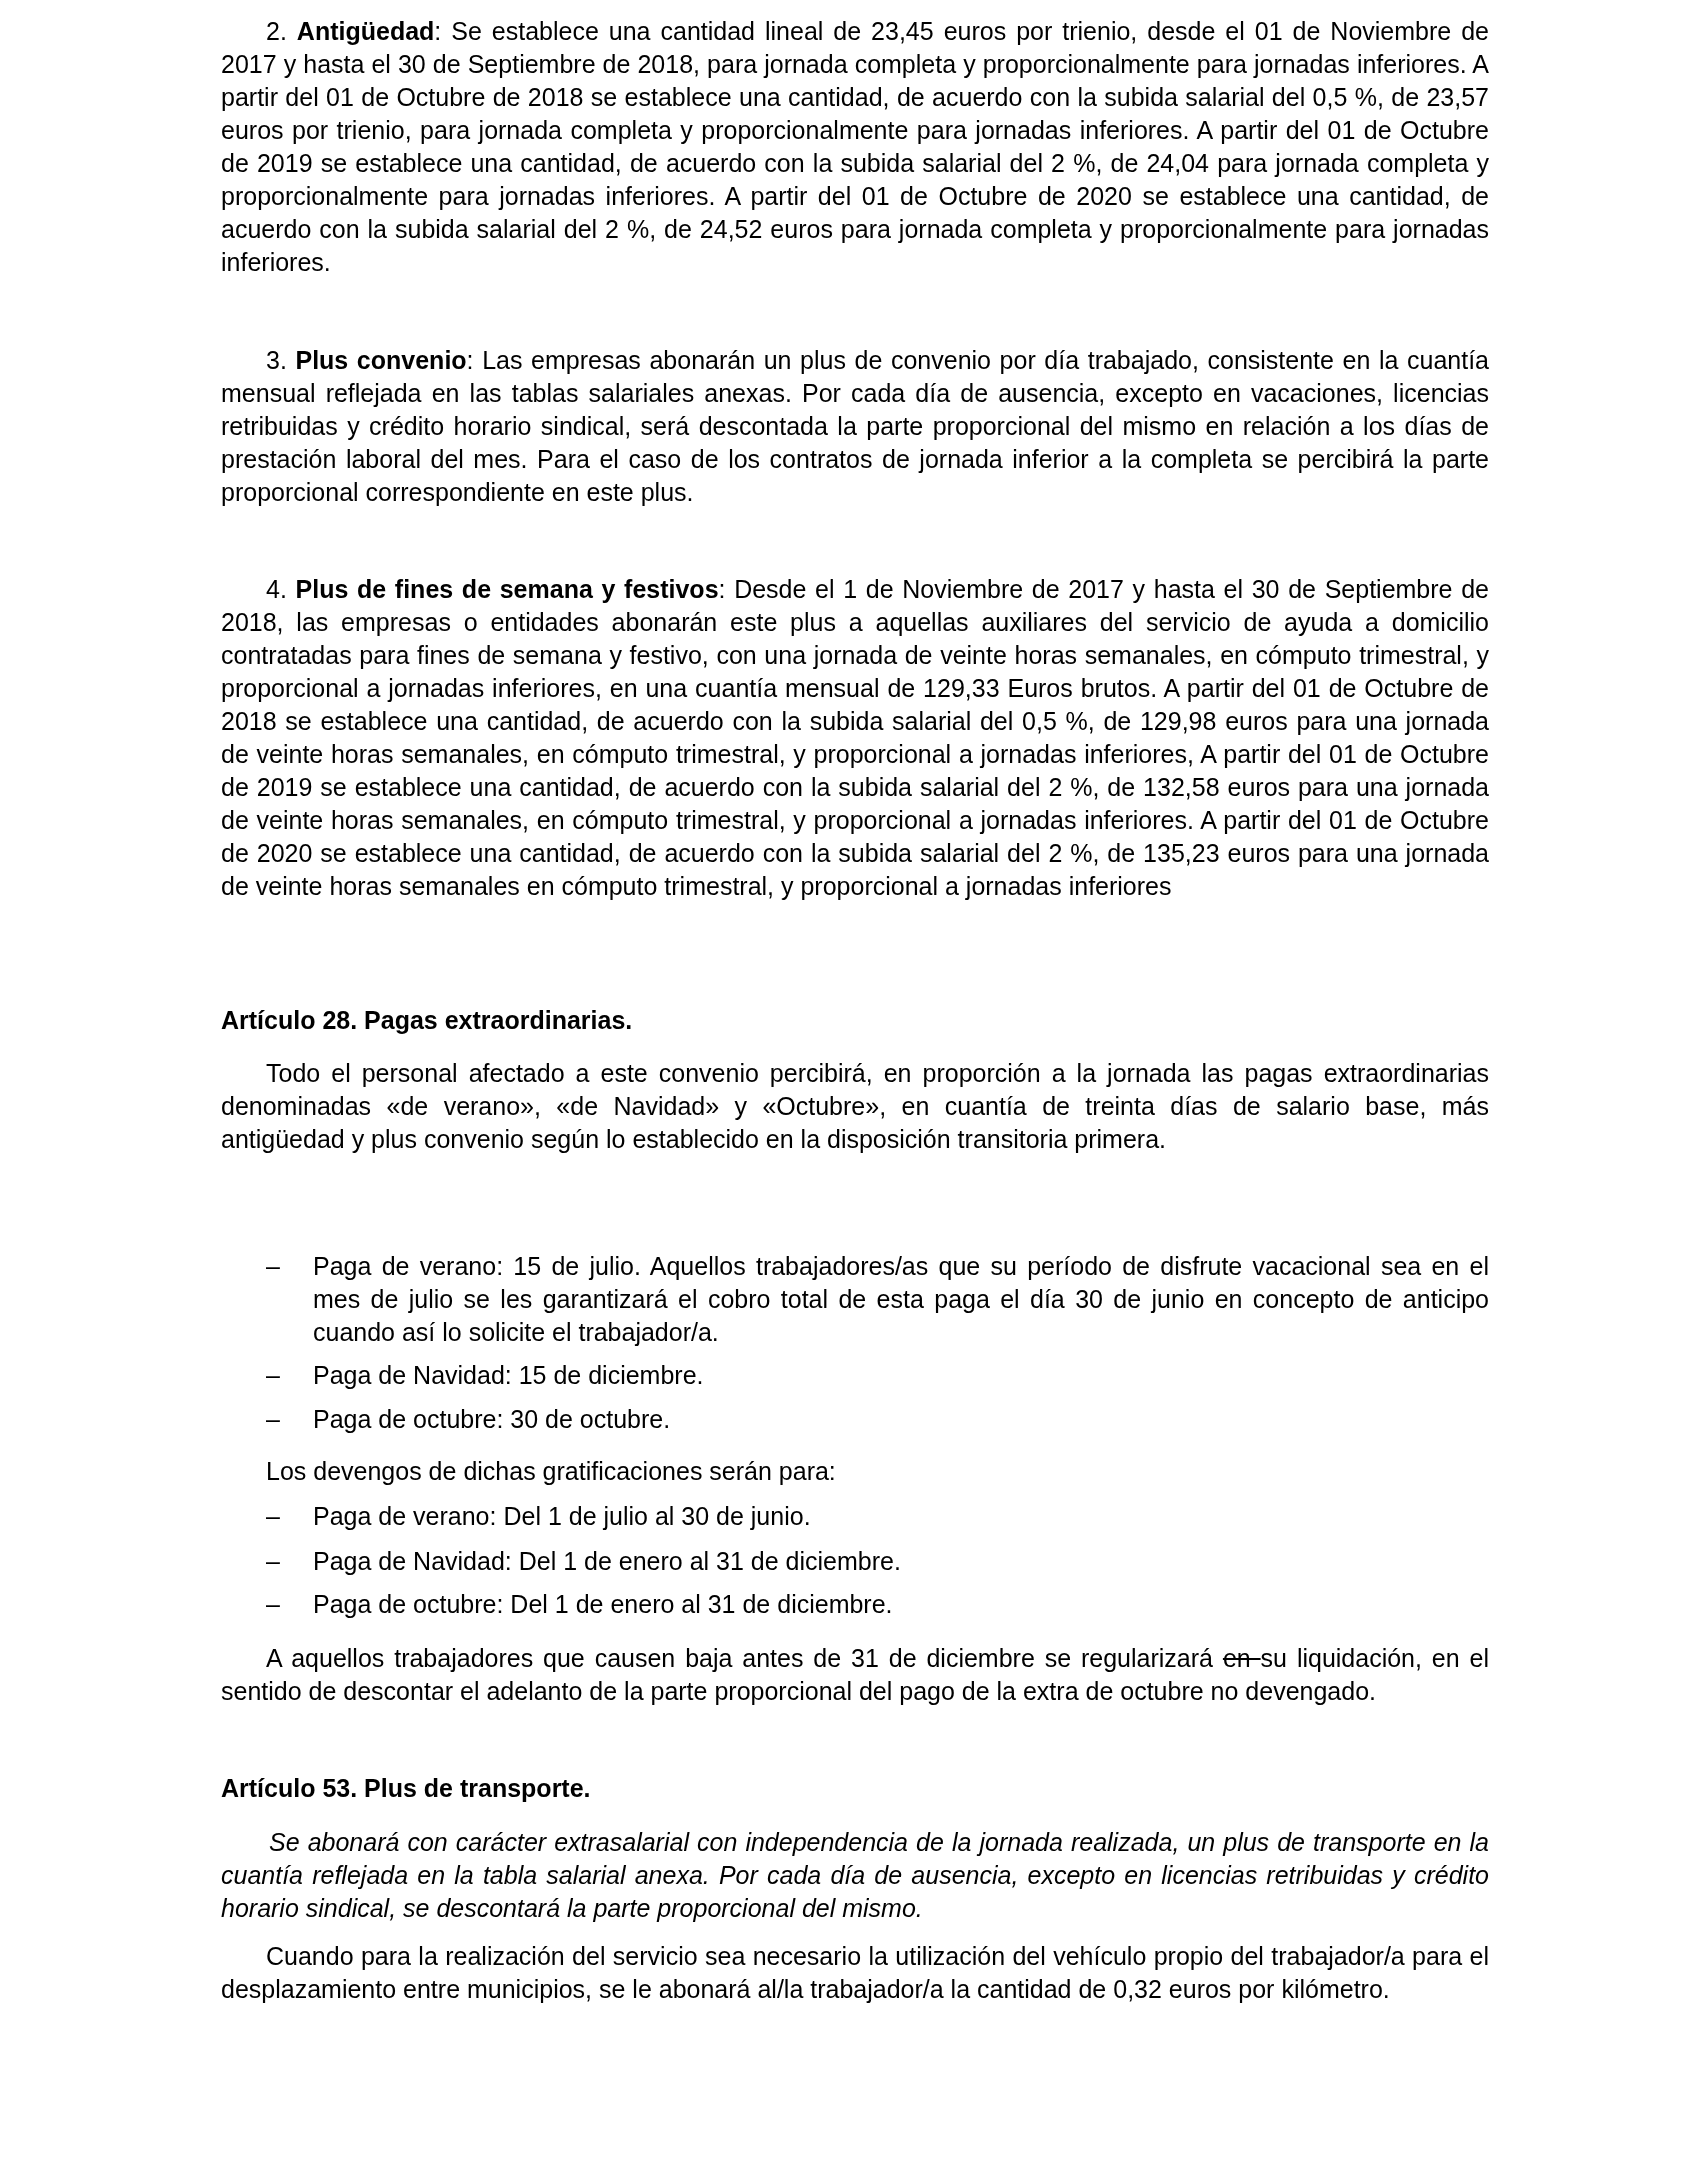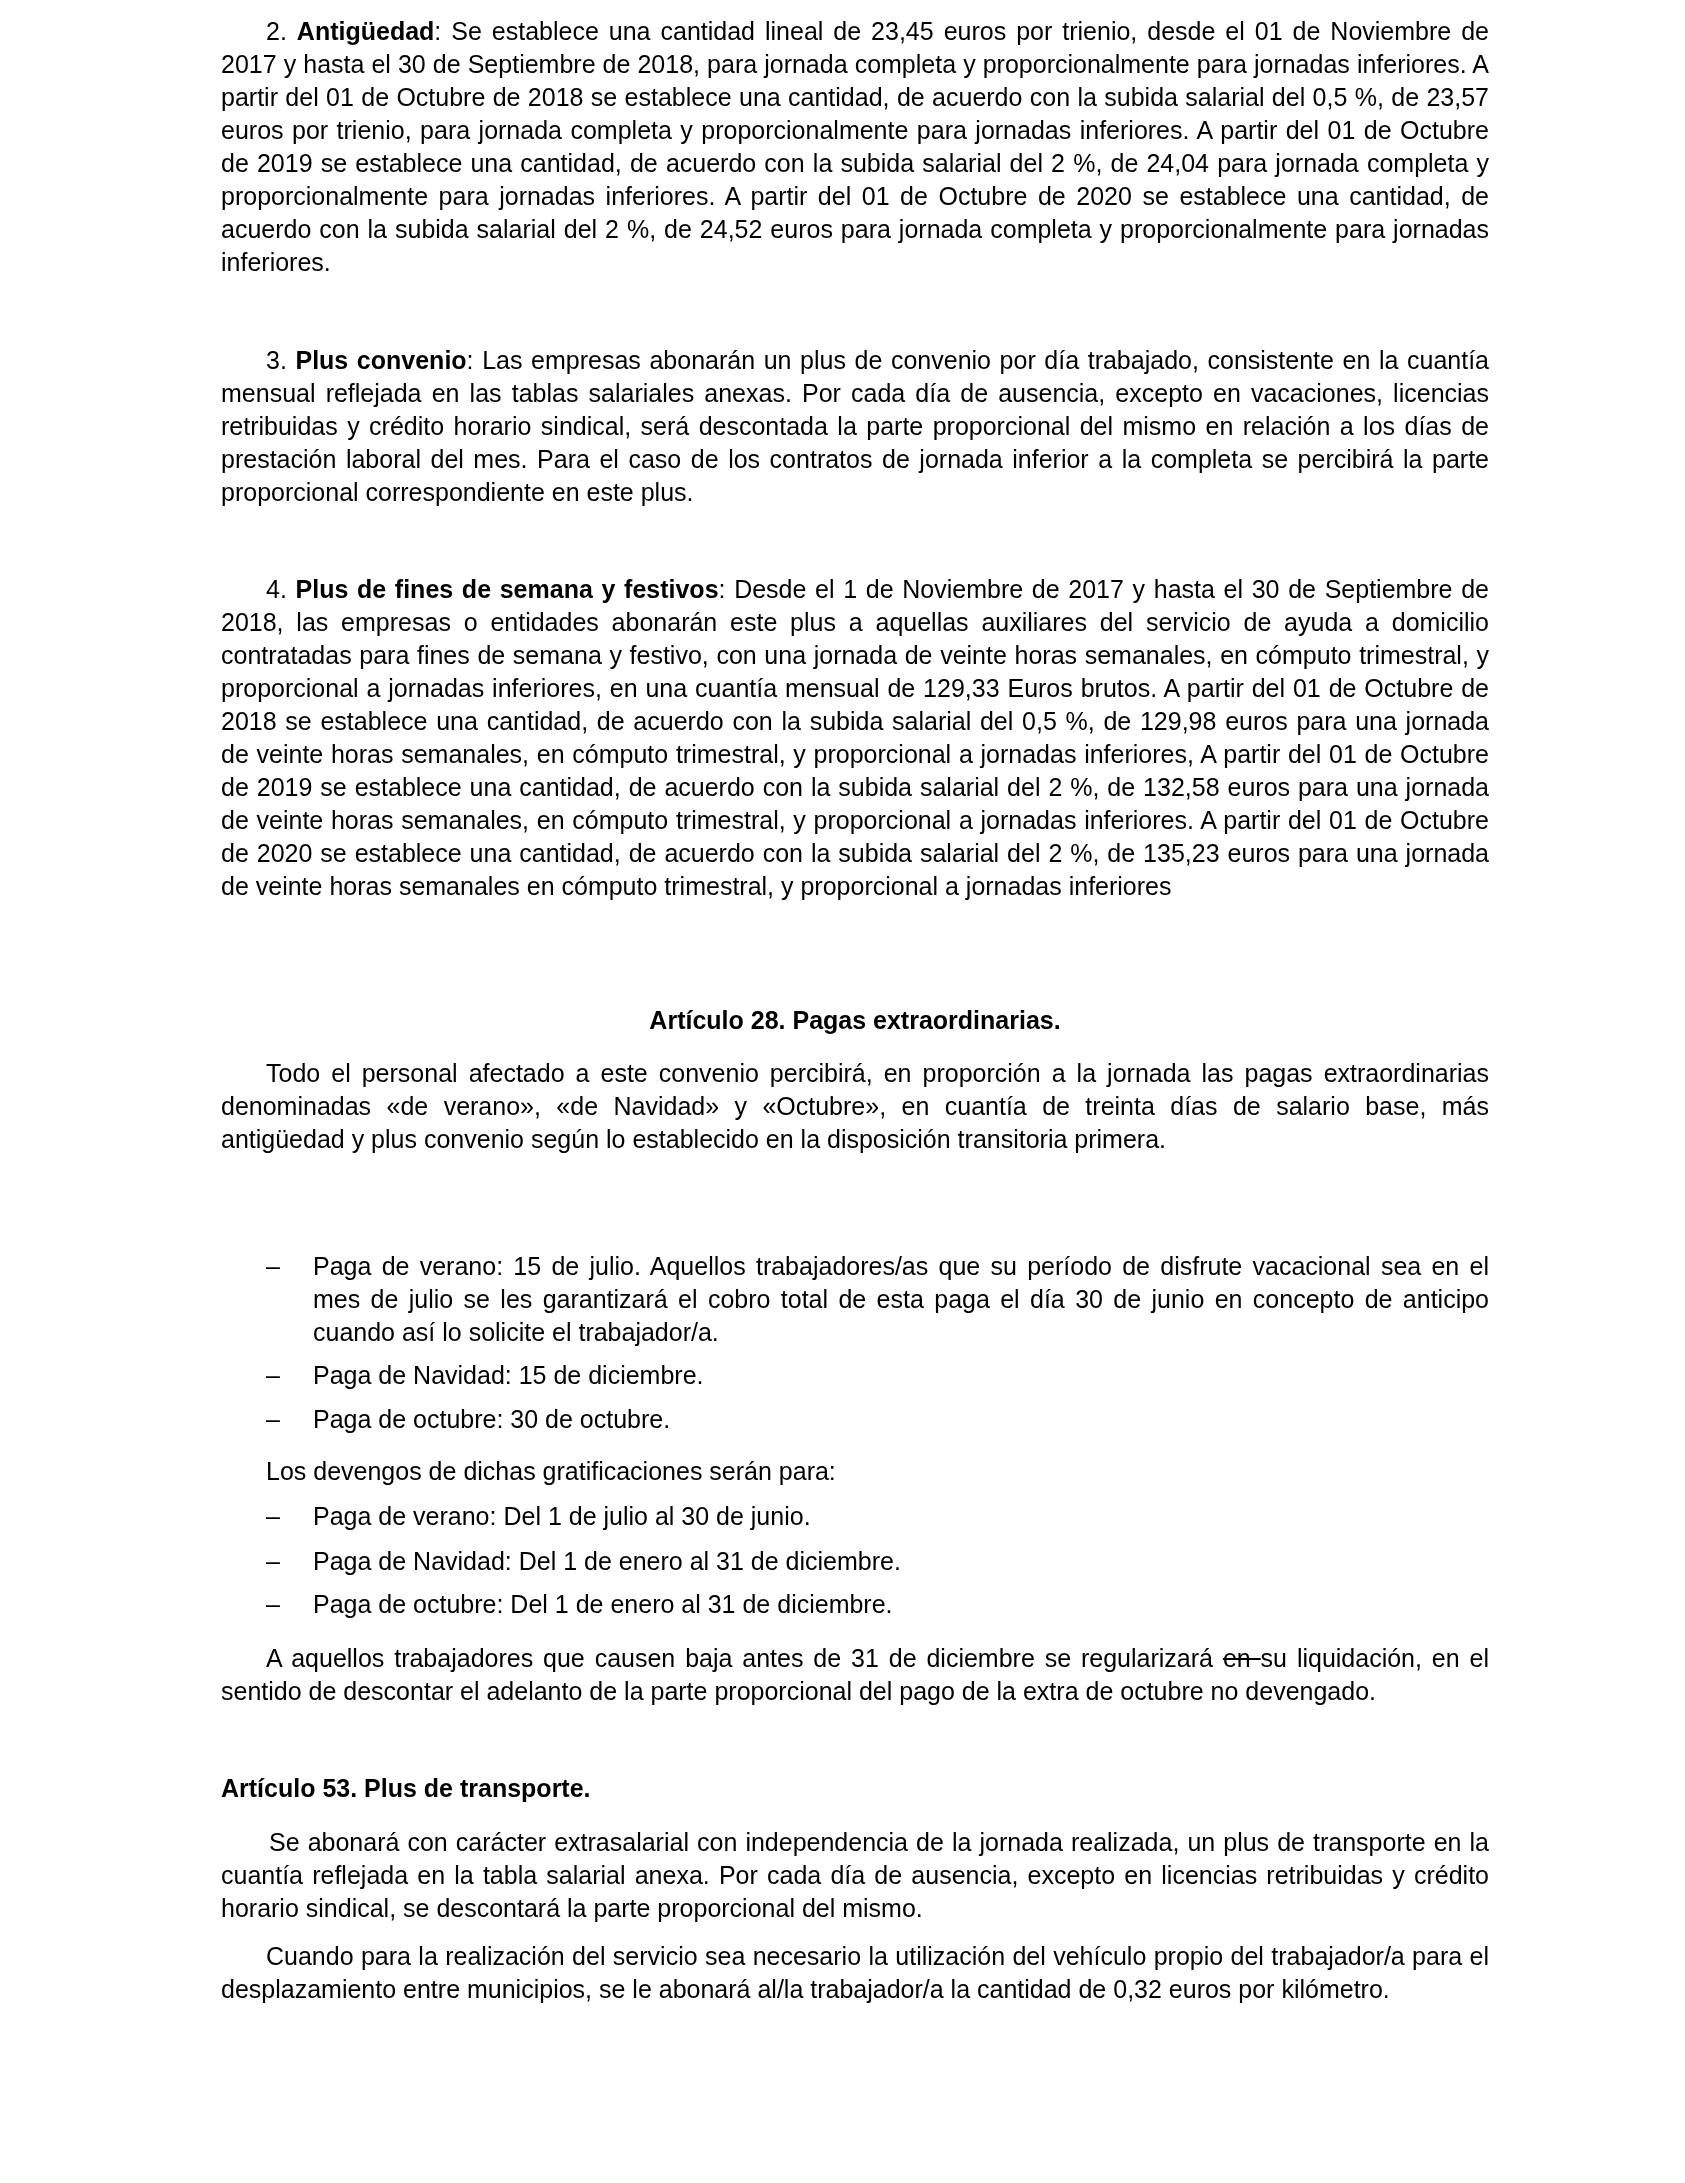--- a/index.html
+++ b/index.html
@@ -26,21 +26,21 @@
 <body>
 
 <div class="page">
 
   <p class="blk ind last-left" style="top:15.4px;"><span>2.</span> <b>Antigüedad</b><span>: Se establece una cantidad lineal de 23,45 euros por trienio, desde el 01 de Noviembre de 2017 y hasta el  30 de Septiembre de 2018, para jornada completa y proporcionalmente para jornadas inferiores. A partir del 01 de Octubre de 2018 se establece una cantidad, de acuerdo con la subida salarial del 0,5 %, de 23,57 euros por trienio, para jornada completa y proporcionalmente para jornadas inferiores. A partir del 01 de Octubre de 2019 se establece una cantidad, de  acuerdo con  la  subida  salarial  del 2 %, de 24,04 para jornada completa y proporcionalmente para jornadas inferiores. A partir del 01 de Octubre de 2020 se establece una cantidad, de acuerdo con la subida salarial del 2 %, de 24,52 euros para jornada completa y proporcionalmente para  jornadas inferiores.</span></p>
 
   <p class="blk ind last-left" style="top:344px;"><span>3.</span> <b>Plus convenio</b><span>: Las empresas abonarán un plus de convenio por día trabajado, consistente en la cuantía mensual reflejada en las tablas salariales anexas. Por cada día de ausencia, excepto en vacaciones, licencias retribuidas y crédito horario sindical, será descontada la parte proporcional del mismo en relación a los días de prestación laboral del mes. Para el caso de los contratos de jornada inferior a la completa se percibirá la parte proporcional correspondiente en este plus.</span></p>
 
   <p class="blk ind last-left" style="top:573px;"><span>4.</span> <b>Plus de fines de semana y festivos</b><span>: Desde el 1 de Noviembre de 2017 y hasta el 30 de Septiembre de 2018, las empresas o entidades abonarán este plus a  aquellas  auxiliares del servicio de ayuda a domicilio contratadas para fines de semana y festivo, con una jornada de veinte horas semanales, en cómputo trimestral, y proporcional a jornadas inferiores, en una cuantía mensual de 129,33 Euros brutos. A partir del 01 de Octubre de 2018 se establece una cantidad, de acuerdo con la subida salarial del 0,5 %, de 129,98 euros para una jornada de veinte horas semanales, en cómputo trimestral, y proporcional a jornadas inferiores, A partir del 01 de Octubre de 2019 se establece una cantidad, de acuerdo con la subida salarial del 2 %, de 132,58 euros para  una jornada  de veinte horas semanales, en cómputo trimestral, y proporcional a jornadas inferiores. A partir del 01 de Octubre de 2020 se establece una cantidad, de acuerdo con la subida salarial del 2 %, de 135,23 euros para una jornada de veinte horas  semanales  en cómputo trimestral, y proporcional a jornadas inferiores</span></p>
 
-  <h2 class="blk heading" style="top:1004px;text-align:center;">Artículo 28. Pagas extraordinarias.</h2>
+  <h2 class="blk heading" style="top:1004px;">Artículo 28. Pagas extraordinarias.</h2>
 
   <p class="blk ind last-left" style="top:1057px;">Todo el personal afectado a este convenio percibirá, en proporción a  la  jornada  las pagas extraordinarias denominadas «de verano», «de Navidad» y «Octubre», en cuantía de treinta días de salario base, más antigüedad y plus convenio según lo establecido en  la disposición transitoria primera.</p>
 
 
   <div class="li" style="top:1250px;">
     <span class="dash">–</span>
     <span class="txt">Paga de verano: 15 de julio. Aquellos trabajadores/as que su período de disfrute vacacional sea en el mes de julio se les garantizará el cobro total de esta paga el día 30    de junio en concepto de anticipo cuando así lo solicite el trabajador/a.</span>
   </div>
   <div class="li" style="top:1359px;">
     <span class="dash">–</span>
@@ -63,18 +63,18 @@
   </div>
   <div class="li" style="top:1588px;">
     <span class="dash">–</span>
     <span class="txt">Paga de octubre: Del 1 de enero al 31 de diciembre.</span>
   </div>
 
   <p class="blk ind last-left" style="top:1642px;"><span>A aquellos trabajadores que causen baja antes de 31 de diciembre se regularizará </span><span class="strike">en </span><span>su liquidación, en el sentido de descontar el adelanto de la parte proporcional del pago de    la extra de octubre no devengado.</span></p>
 
   <h2 class="blk heading" style="top:1772px;">Artículo 53. Plus de transporte.</h2>
 
-  <p class="blk ind last-left" style="top:1826px; text-indent:48px;">Se abonará con carácter extrasalarial con independencia de la jornada realizada, un  plus de transporte en la cuantía reflejada en la tabla salarial anexa. Por cada día de ausencia, excepto en licencias retribuidas y crédito horario sindical, se descontará la  parte proporcional del mismo.</p>
+  <p class="blk ind last-left" style="top:1826px; text-indent:48px;font-style:italic;">Se abonará con carácter extrasalarial con independencia de la jornada realizada, un  plus de transporte en la cuantía reflejada en la tabla salarial anexa. Por cada día de ausencia, excepto en licencias retribuidas y crédito horario sindical, se descontará la  parte proporcional del mismo.</p>
 
   <p class="blk ind last-left" style="top:1940px;">Cuando para la realización del servicio sea necesario la utilización del vehículo propio del trabajador/a para el desplazamiento entre municipios, se le abonará al/la trabajador/a la cantidad de 0,32 euros por kilómetro.</p>
 
 </div>
 
 
 </body></html>

